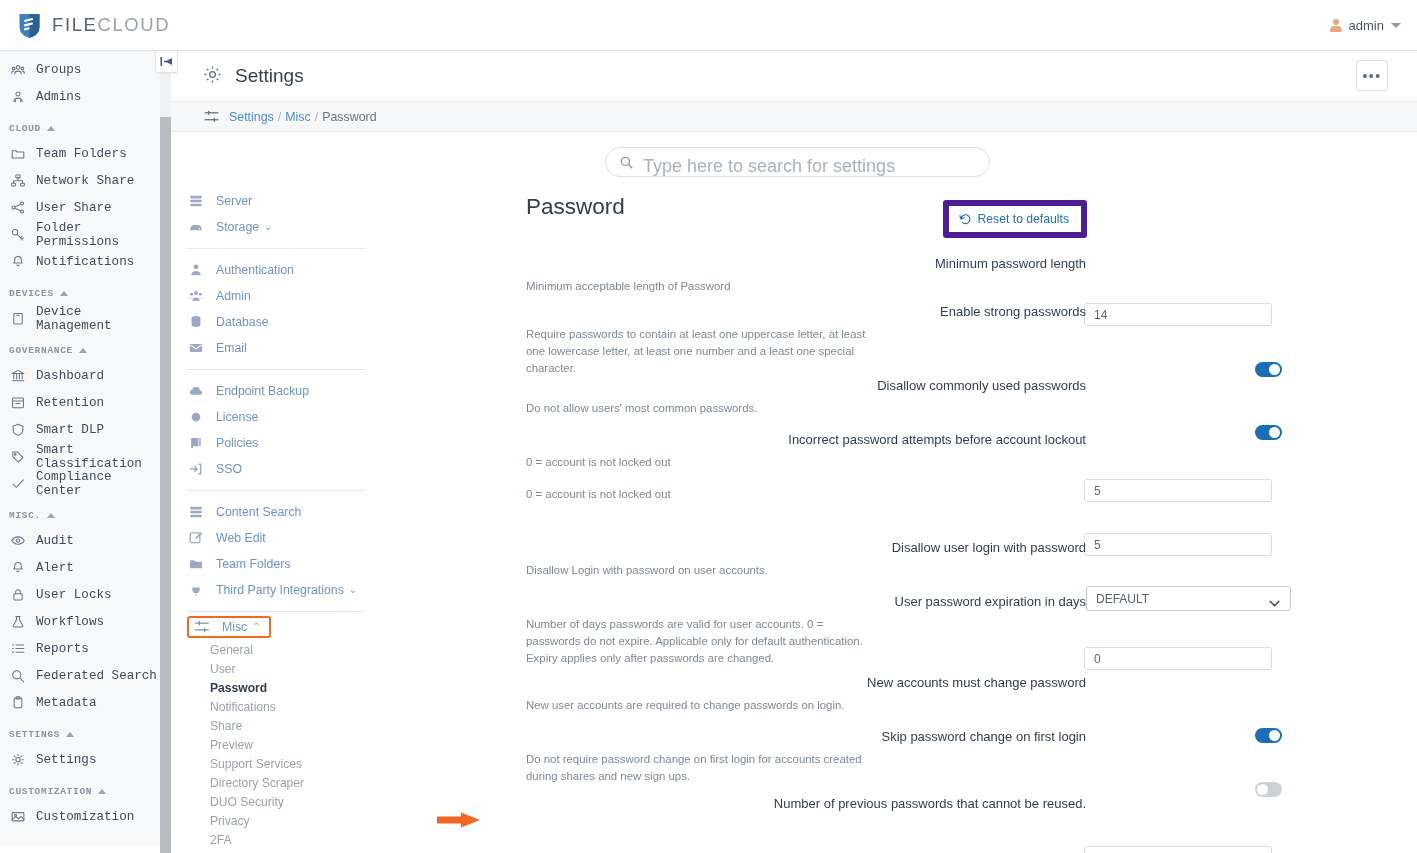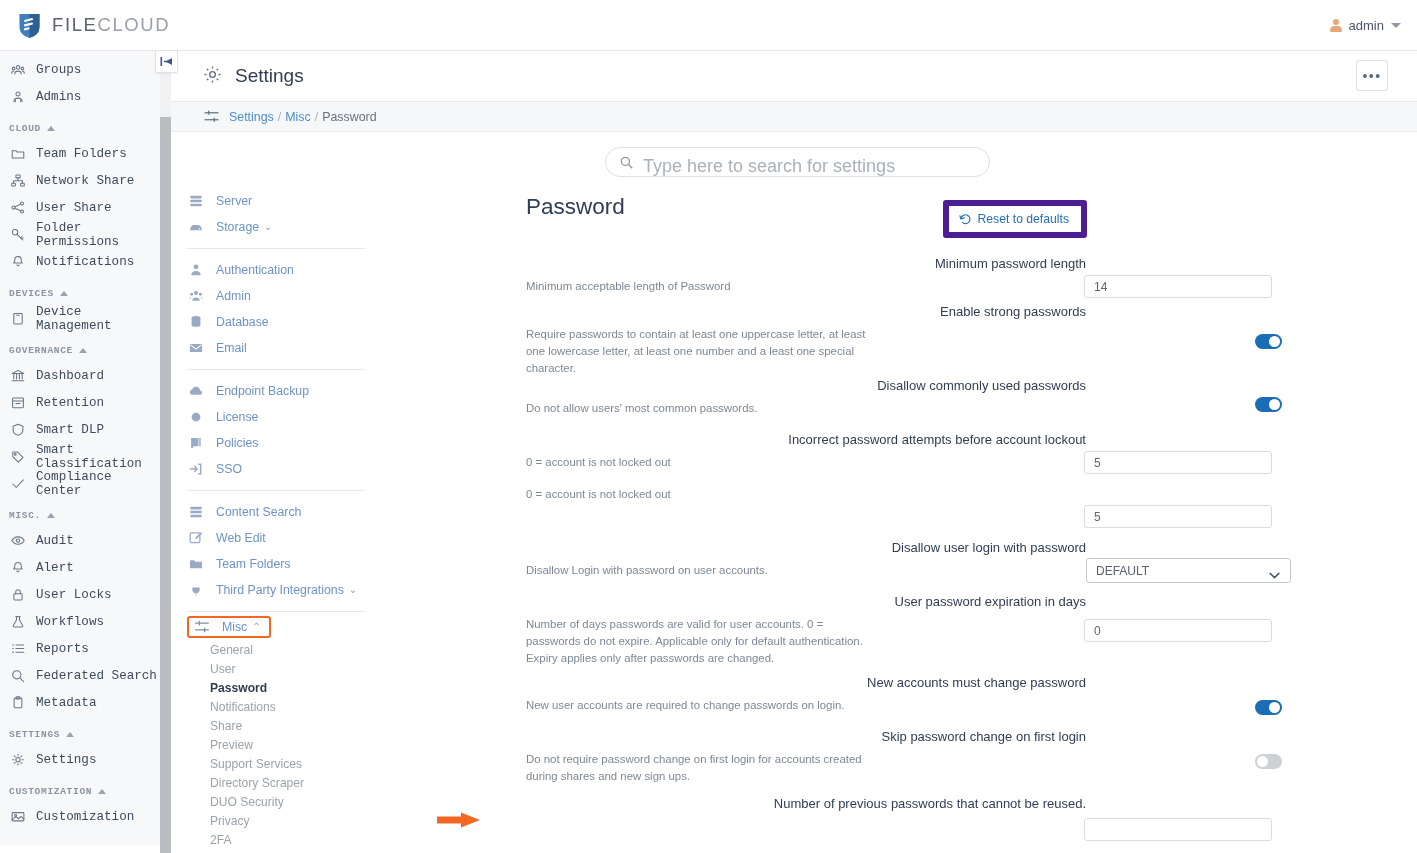--- a/index.html
+++ b/index.html
@@ -143,21 +143,21 @@
     position:absolute; right: -1px; top: 6px;
     border:6px solid #4c1d95; border-radius:3px; background:#fff;
     color:#2570b0; font-size:12.2px; padding: 6px 12px 6px 10px; cursor:pointer;
     display:flex; align-items:center; font-family:"Liberation Sans", sans-serif;
   }
   .reset-btn .ico { margin-right:6px; display:flex; }
 
   .row { position:relative; margin-bottom: 2px; }
   .row-title { font-size:13px; color:#2f3e52; margin-bottom: 7px; text-align: right; }
   .row-desc { font-size:11.4px; color:#7c8897; line-height:1.5; max-width: 340px; }
-  .ctrl { position:absolute; right: -186px; }
+  .ctrl { position:absolute; right: -186px; margin-top: 28px; }
   .inp {
     width: 188px; height: 23px; border:1px solid #d8dce0; border-radius:3px;
     font-size:12px; color:#5a6675; padding-left: 9px; background:#fff; outline:none;
     font-family:"Liberation Sans", sans-serif;
   }
   .sel {
     width: 205px; height: 25px; border:1px solid #c5cad0; border-radius:3px;
     font-size:12px; color:#56616f; padding-left: 9px; background:#fff; outline:none;
     font-family:"Liberation Sans", sans-serif; -webkit-appearance:none; appearance:none;
   }

